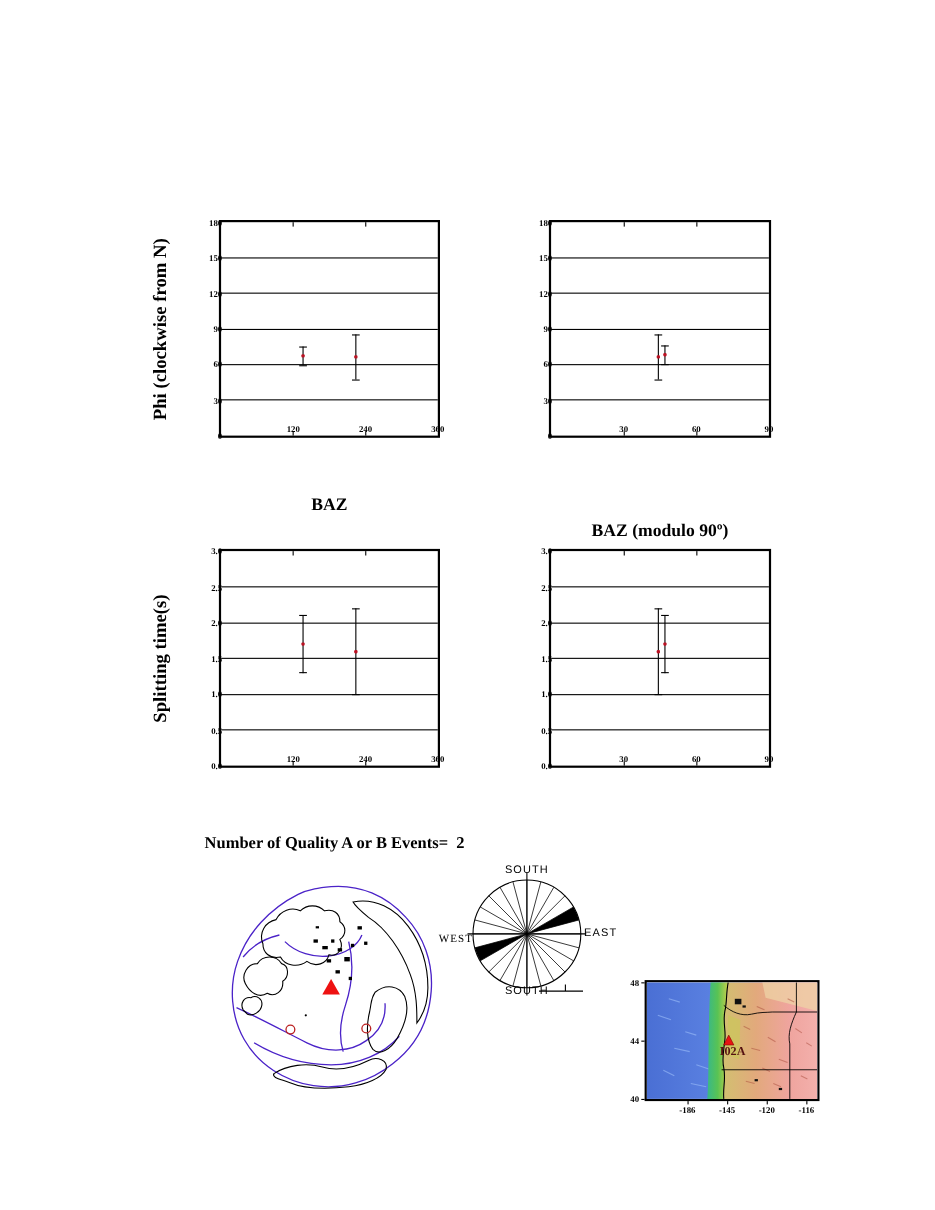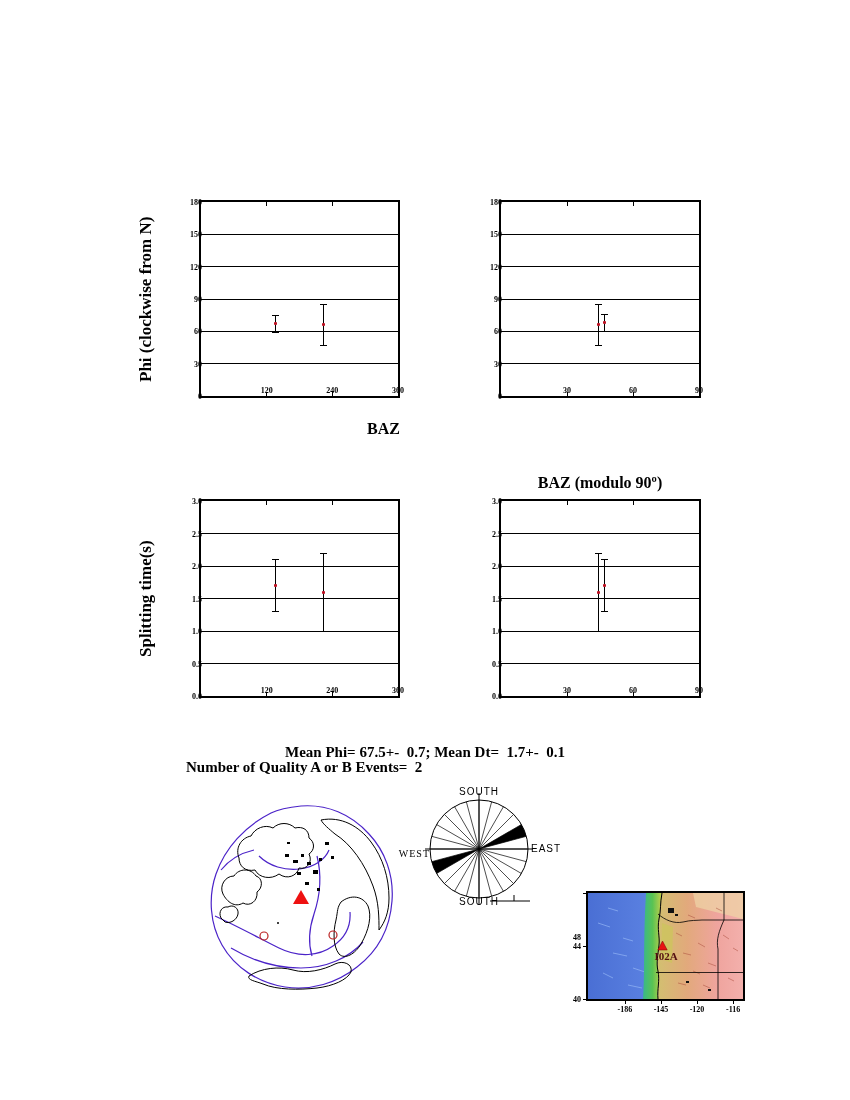--- a/index.html
+++ b/index.html
@@ -6,21 +6,21 @@
   #page{position:relative;width:850px;height:1100px;background:#ffffff;
         font-family:"Liberation Serif",serif;color:#000;overflow:hidden;}
   .abs{position:absolute;}
   .title{left:0;top:164px;width:850px;text-align:center;font-size:18px;font-weight:bold;white-space:pre;}
   .ylab{position:absolute;writing-mode:vertical-rl;transform:rotate(180deg);
         font-weight:bold;font-size:17px;text-align:center;width:26px;}
   #ylab1{left:136px;top:200px;height:198px;}
   #ylab2{left:136px;top:499px;height:199px;}
   .plot{position:absolute;border:2px solid #000;background:#fff;}
   .xlab{font-weight:bold;font-size:16px;text-align:center;white-space:pre;}
-  #xlab-baz{left:199px;top:420px;width:201px;text-align:right;}
+  #xlab-baz{left:199px;top:451px;width:201px;}
   #xlab-bazmod{left:499px;top:438px;width:202px;margin-top:36px;}
   .summary{font-weight:bold;font-size:15px;white-space:pre;}
   #sum1{left:0;top:744px;width:850px;text-align:center;}
   #sum2{left:186px;top:759px;}
   .gridline{position:absolute;left:0;right:0;height:1px;background:#000;}
   .tickmark{position:absolute;background:#000;}
   .ticklabel{position:absolute;font-size:8px;font-weight:bold;line-height:9px;color:#000;white-space:nowrap;}
   .ytl{text-align:right;width:22px;}
   .xtl{text-align:center;width:26px;}
   .ebar-line{position:absolute;width:1px;background:#000;}
@@ -153,21 +153,20 @@
       <div class="edot" style="left: 96.4px; top: 89.5px; background: rgb(187, 17, 34);"></div>
       <div class="ebar-line" style="left: 102.9px; top: 58.5px; height: 52px;"></div>
       <div class="ebar-cap" style="left: 99.9px; top: 58px;"></div>
       <div class="ebar-cap" style="left: 99.9px; top: 110px;"></div>
       <div class="edot" style="left: 101.9px; top: 83px; background: rgb(187, 17, 34);"></div>
     </div>
 
   <div class="abs xlab" id="xlab-baz">BAZ</div>
   <div class="abs xlab" id="xlab-bazmod">BAZ (modulo 90º)</div>
 
-  <div class="abs summary" id="sum1">Mean Phi= 67.5+-  0.7; Mean Dt=  1.7+-  0.1</div>
   <div class="abs summary" id="sum2">Number of Quality A or B Events=  2</div>
 
   <svg class="abs" id="globe-svg" style="left:201px;top:798px;" width="200" height="200" viewBox="0 0 200 200">
     <g fill="none" stroke="#4b23c8" stroke-width="1.2">
       <path d="M100,8 C126,6 150,16 168,36 C184,53 193,77 191,103 C189,130 177,153 156,169 C136,185 110,193 84,189 C58,185 34,170 21,147 C9,126 7,99 15,76 C24,50 44,28 70,15 C80,10 90,9 100,8 Z"></path>
       <path d="M14,118 C36,128 58,140 78,150 C98,160 118,158 132,148 C144,140 150,128 149,114"></path>
       <path d="M116,58 C121,78 119,98 113,116 C108,131 107,145 111,158"></path>
       <path d="M58,58 C68,68 84,73 99,71 C113,69 124,62 128,52"></path>
       <path d="M20,72 C28,62 40,55 53,52"></path>
       <path d="M30,150 C50,162 75,170 100,170 C125,170 148,160 162,144"></path>
@@ -293,18 +292,18 @@
 
 <div class="tickmark abs" style="left: 624.948px; top: 1001px; width: 1px; height: 3px;"></div>
     <div class="maplab" style="left: 624.948px; top: 1005px; transform: translateX(-50%);">-186</div>
     <div class="tickmark abs" style="left: 660.994px; top: 1001px; width: 1px; height: 3px;"></div>
     <div class="maplab" style="left: 660.994px; top: 1005px; transform: translateX(-50%);">-145</div>
     <div class="tickmark abs" style="left: 697.041px; top: 1001px; width: 1px; height: 3px;"></div>
     <div class="maplab" style="left: 697.041px; top: 1005px; transform: translateX(-50%);">-120</div>
     <div class="tickmark abs" style="left: 733.087px; top: 1001px; width: 1px; height: 3px;"></div>
     <div class="maplab" style="left: 733.087px; top: 1005px; transform: translateX(-50%);">-116</div>
     <div class="tickmark abs" style="left: 583px; top: 893px; width: 3px; height: 1px;"></div>
-    <div class="maplab" style="left: 570px; top: 889px; width: 11px; text-align: right; margin-top: 44px;">48</div>
+    <div class="maplab" style="left: 570px; top: 889px; width: 11px; text-align: right;">48</div>
     <div class="tickmark abs" style="left: 583px; top: 946px; width: 3px; height: 1px;"></div>
     <div class="maplab" style="left: 570px; top: 942px; width: 11px; text-align: right;">44</div>
     <div class="tickmark abs" style="left: 583px; top: 999px; width: 3px; height: 1px;"></div>
     <div class="maplab" style="left: 570px; top: 995px; width: 11px; text-align: right;">40</div>
   </div>
 
 </body></html>

